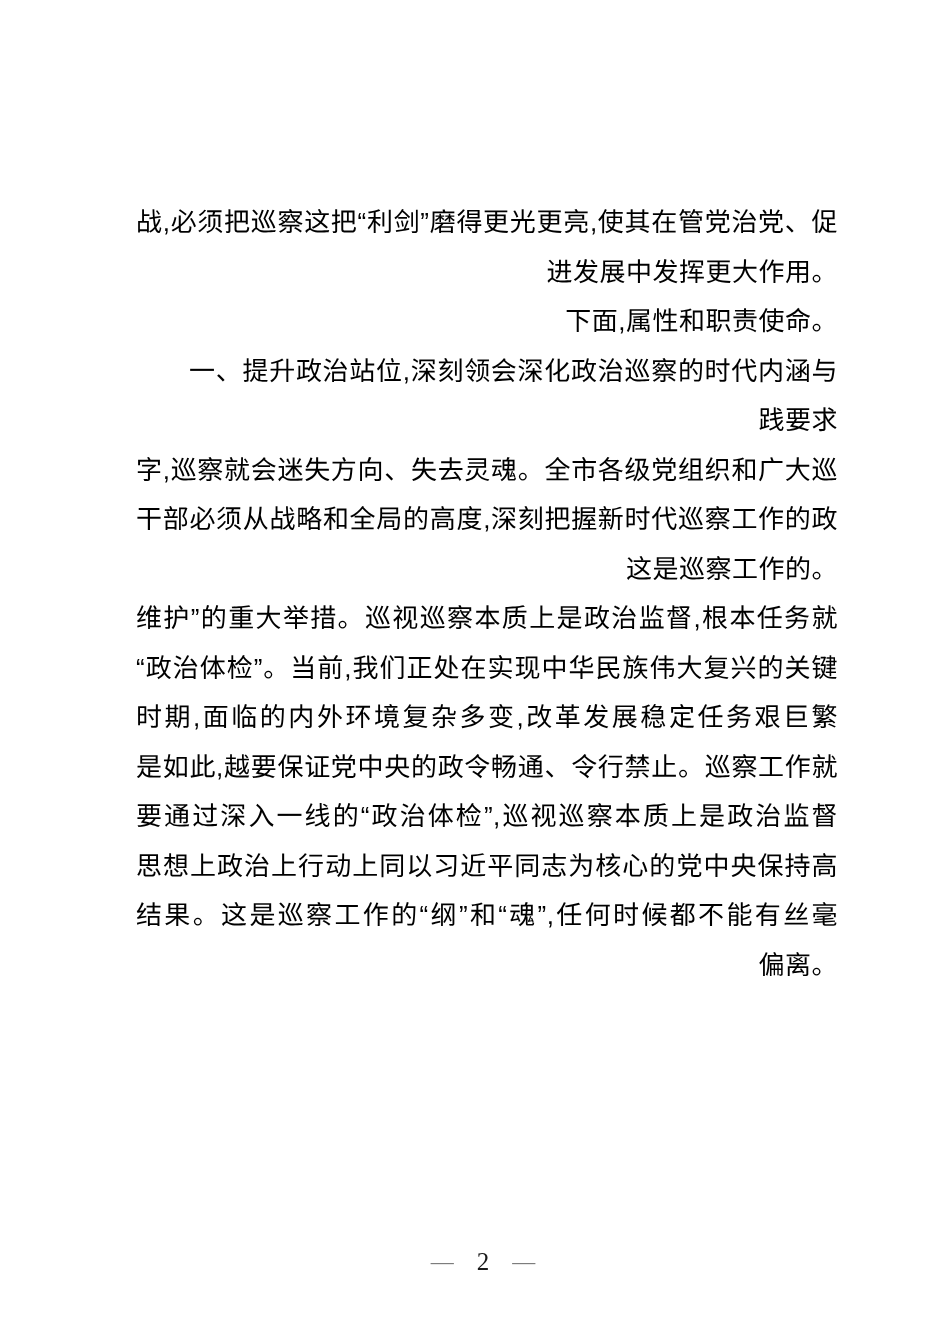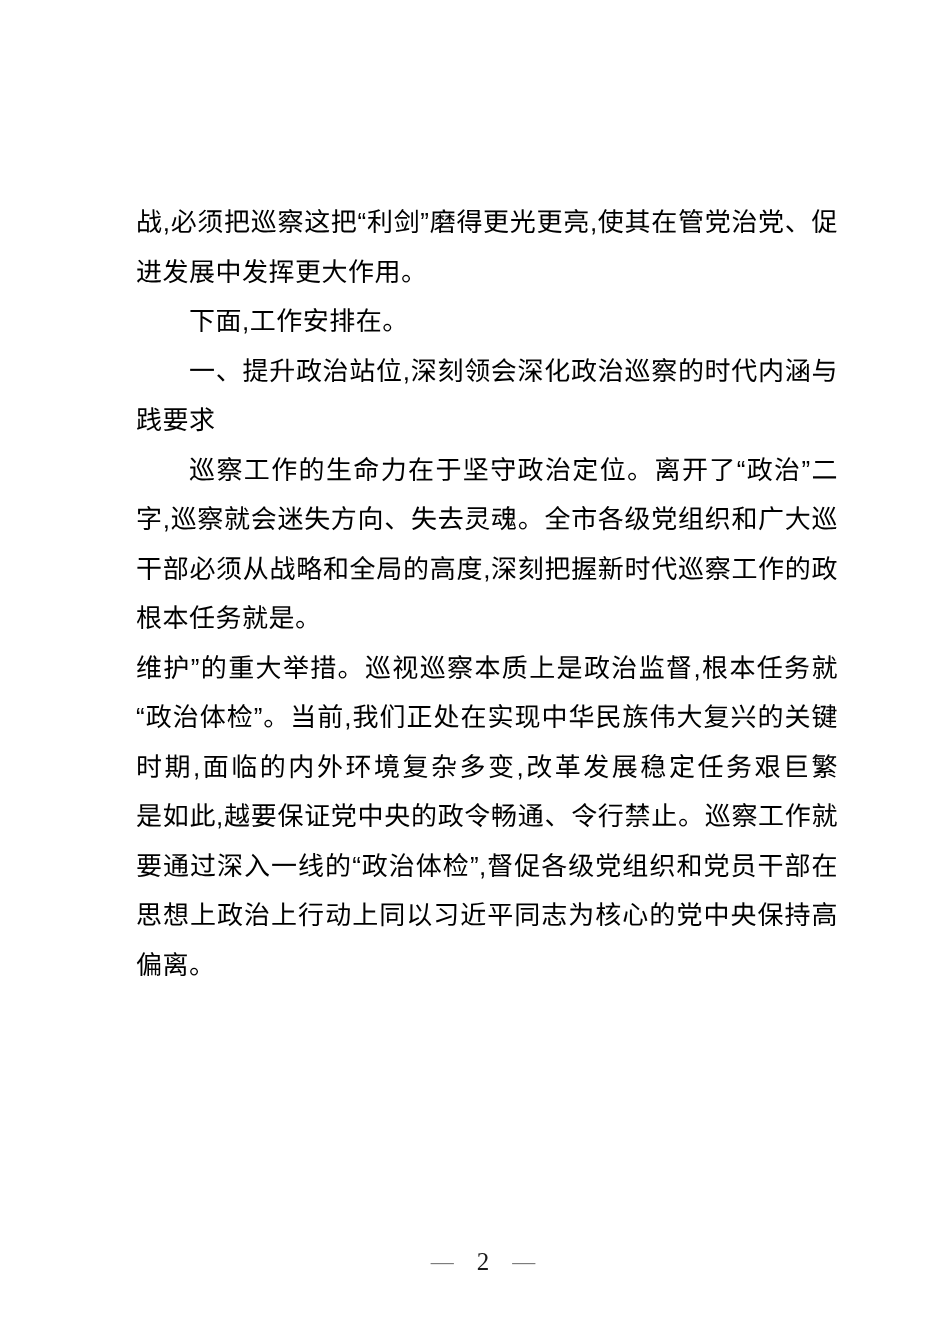--- a/index.html
+++ b/index.html
@@ -17,21 +17,21 @@
     left: 120px;
     top: 182px;
     width: 718px;
     color: #000000;
     font-size: 26px;
     letter-spacing: 0.5px;
   }
   .line {
     height: 49.5px;
     line-height: 49.5px;
-    text-align: left;
+    text-align: right;
     overflow: hidden;
   }
   .line.justify {
     text-align: justify;
     text-align-last: justify;
     text-justify: inter-character;
   }
   .line.indent {
     text-indent: 53px;
   }
@@ -59,33 +59,33 @@
   }
 </style>
 </head>
 <body>
 
 <div class="page">
 
   <main class="body-text" id="doc-lines">
       <div class="line justify">战,必须把巡察这把“利剑”磨得更光更亮,使其在管党治党、促</div>
       <div class="line">进发展中发挥更大作用。</div>
-      <div class="line indent">下面,工作安排在。</div>
+      <div class="line indent">下面,属性和职责使命。</div>
       <div class="line indent justify">一、提升政治站位,深刻领会深化政治巡察的时代内涵与实</div>
       <div class="line">践要求</div>
-      <div class="line indent justify">巡察工作的生命力在于坚守政治定位。离开了“政治”二</div>
       <div class="line justify">字,巡察就会迷失方向、失去灵魂。全市各级党组织和广大巡察</div>
       <div class="line justify">干部必须从战略和全局的高度,深刻把握新时代巡察工作的政治</div>
-      <div class="line">根本任务就是。</div>
+      <div class="line">这是巡察工作的。</div>
       <div class="line justify">维护”的重大举措。巡视巡察本质上是政治监督,根本任务就是</div>
       <div class="line justify">“政治体检”。当前,我们正处在实现中华民族伟大复兴的关键</div>
       <div class="line justify">时期,面临的内外环境复杂多变,改革发展稳定任务艰巨繁重。越</div>
       <div class="line justify">是如此,越要保证党中央的政令畅通、令行禁止。巡察工作就是</div>
-      <div class="line justify">要通过深入一线的“政治体检”,督促各级党组织和党员干部在</div>
+      <div class="line justify">要通过深入一线的“政治体检”,巡视巡察本质上是政治监督</div>
       <div class="line justify">思想上政治上行动上同以习近平同志为核心的党中央保持高度</div>
+      <div class="line justify">结果。这是巡察工作的“纲”和“魂”,任何时候都不能有丝毫</div>
       <div class="line">偏离。</div>
     </main>
 
   <footer class="page-footer">
     <span class="dash">—</span>
     <span class="page-num">2</span>
     <span class="dash">—</span>
   </footer>
 
 </div>

